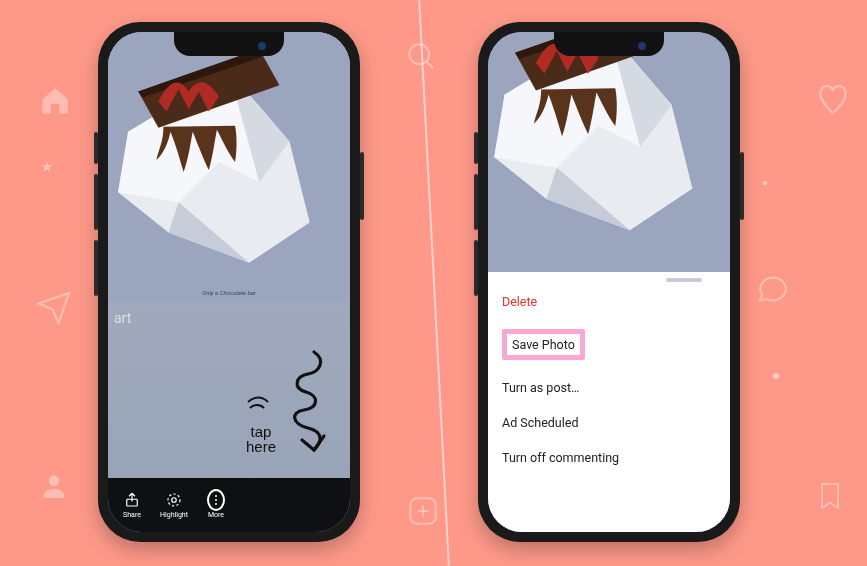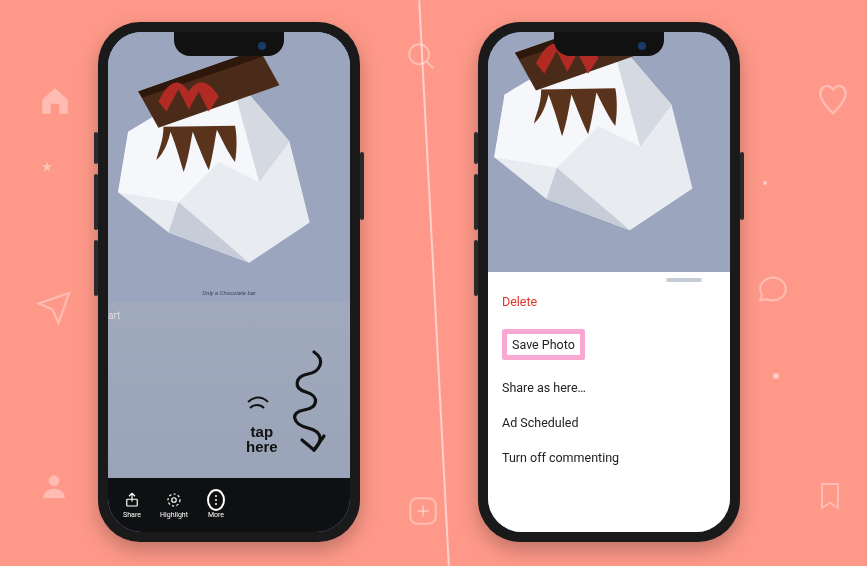--- a/index.html
+++ b/index.html
@@ -130,23 +130,23 @@
     position: absolute;
     bottom: 6px;
     left: 0; right: 0;
     text-align: center;
     font-size: 6px;
     color: #3a4558;
     font-style: italic;
   }
   .story-text {
     position: absolute;
-    left: 0;
+    left: 6px;
     top: 278px;
-    font-size: 10px;
+    font-size: 14px;
     color: #ddd;
   }
   .story-bottombar {
     position: absolute;
     left: 0; right: 0; bottom: 0;
     height: 54px;
     background: rgba(0,0,0,0.9);
     display: flex;
     align-items: center;
     justify-content: flex-start;
@@ -182,21 +182,21 @@
     height: 130px;
     pointer-events: none;
   }
   .tap-here svg { width:100%; height:100%; }
   .tap-here-text {
     position: absolute;
     bottom: 22px;
     left: 4px;
     font-family: "Comic Sans MS", cursive, sans-serif;
     font-size: 15px;
-    font-weight: 700;
+    font-weight: 400;
     color: #111;
     line-height: 1;
     text-align: center;
   }
 
   
   .sheet-view {
     width: 100%;
     height: 100%;
     position: relative;
@@ -402,19 +402,19 @@
             <path d="M30 60 L150 18 L152 26 L34 66 Z" fill="#2e180c"></path>
             <path d="M50 70 C60 50 70 45 80 60 C90 45 100 50 110 65 L100 80 L90 60 L80 78 L70 58 L58 80 Z" fill="#b12a24"></path>
             <path d="M55 95 C55 110 50 118 48 128 C55 122 60 110 62 100 C68 115 72 130 75 140 C80 126 82 110 84 100 C90 115 95 128 100 138 C104 124 106 108 108 98 C115 112 120 122 126 130 C128 118 128 104 126 94 Z" fill="#5a331c"></path>
           </svg>
         </div>
       </div>
       <div class="action-sheet">
         <div class="sheet-handle"></div>
         <div class="sheet-item delete">Delete</div>
         <div class="sheet-item boxed"><span>Save Photo</span></div>
-        <div class="sheet-item">Share as here…</div>
+        <div class="sheet-item">Turn as post…</div>
         <div class="sheet-item">Ad Scheduled</div>
         <div class="sheet-item">Turn off commenting</div>
       </div>
     </div>
   </div>
 </div>
 
 </body></html>

